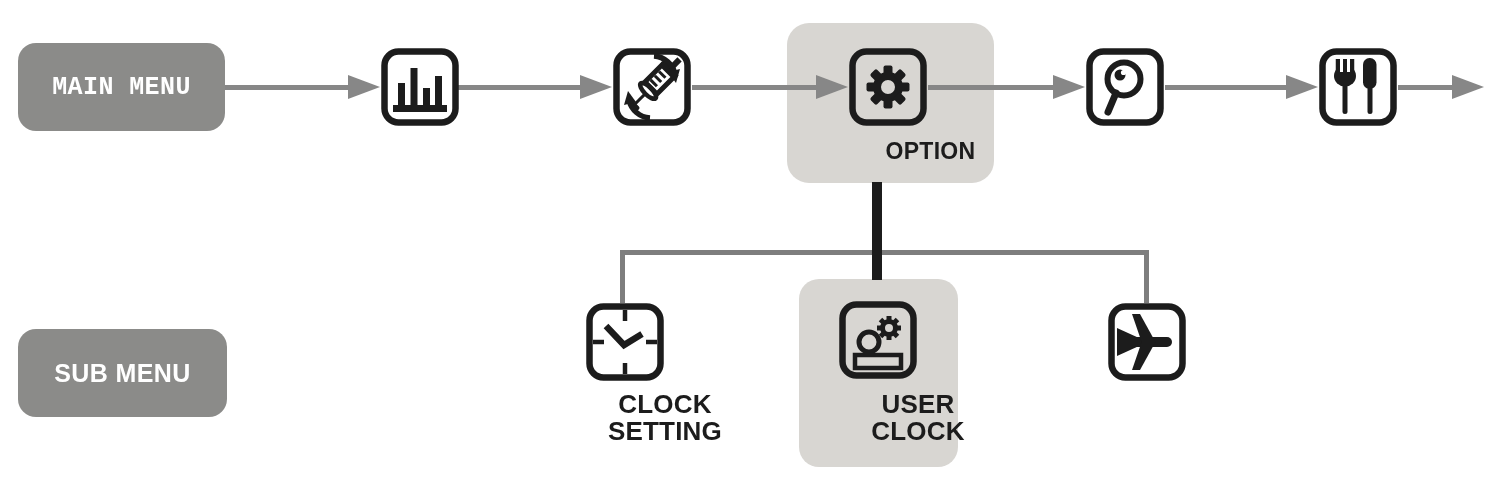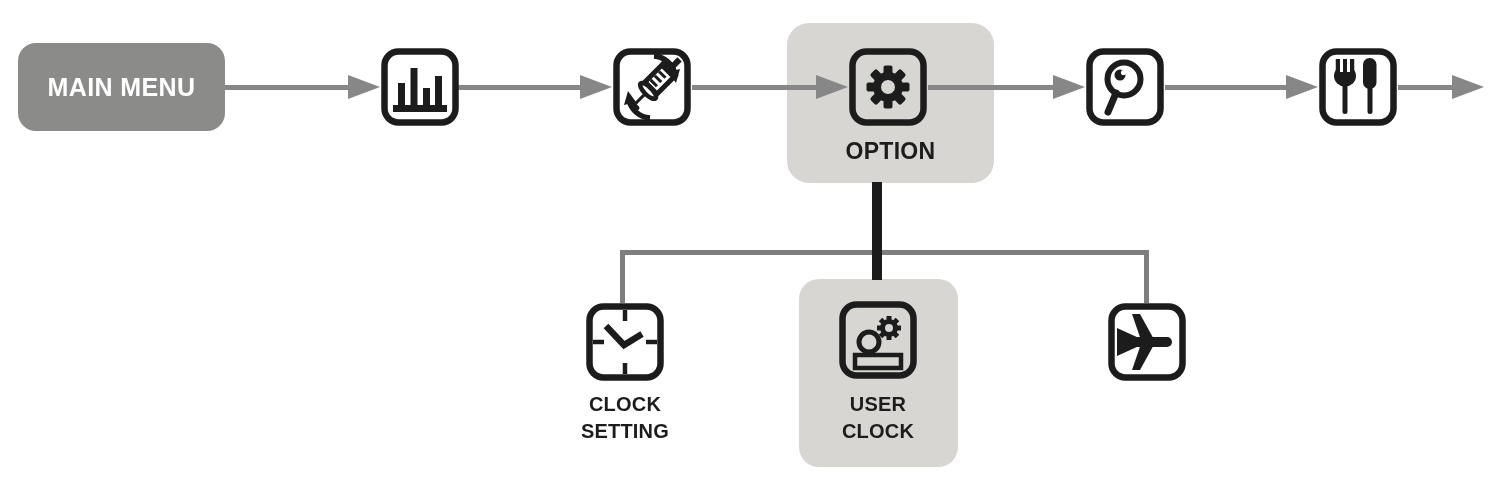--- a/index.html
+++ b/index.html
@@ -4,21 +4,21 @@
 <style>
   html,body{margin:0;padding:0;background:#ffffff;}
   body{width:1496px;height:484px;position:relative;overflow:hidden;
        font-family:"Liberation Sans",sans-serif;}
   .stage{position:absolute;left:0;top:0;width:1496px;height:484px;}
 
   
   .badge{position:absolute;background:#8b8b89;border-radius:18px;color:#ffffff;
          font-weight:700;font-size:25px;letter-spacing:.4px;
          display:flex;align-items:center;justify-content:center;z-index:4;}
-  .badge.main{left:18px;top:43px;width:207px;height:88px;}
+  .badge.main{left:18px;top:43px;width:207px;height:88px;font-family:Liberation Mono, monospace;}
   .badge.sub{left:18px;top:329px;width:209px;height:88px;}
 
   
   .hl{position:absolute;background:#d8d6d2;z-index:1;}
   .hl.option{left:787px;top:23px;width:207px;height:160px;border-radius:22px;}
   .hl.user{left:799px;top:279px;width:159px;height:188px;border-radius:20px;}
 
   
   .tile{position:absolute;width:80px;height:80px;z-index:4;}
   .tile svg{display:block;width:80px;height:80px;}
@@ -29,34 +29,37 @@
   .arrow .head{position:absolute;top:0;width:0;height:0;
                border-top:12px solid transparent;border-bottom:12px solid transparent;
                border-left:32px solid #878787;}
 
   
   .conn{position:absolute;background:#7e7e7e;z-index:2;}
   .conn.black{background:#1c1c1c;z-index:3;}
 
   
   .node-label{position:absolute;color:#1c1c1c;font-weight:700;text-align:center;
-              white-space:pre-line;z-index:4;}
+              white-space:pre-line;z-index:4;margin-left:40px;}
   .node-label.option{left:787px;top:138px;width:207px;font-size:23px;letter-spacing:.3px;}
-  .node-label.subl{font-size:20px;line-height:27px;letter-spacing:.2px;width:220px;}
+  .node-label.subl{font-size:26px;line-height:27px;letter-spacing:.2px;width:220px;}
 </style>
 </head>
 <body>
 
 <div class="stage">
 
   <div class="hl option"></div>
   <div class="hl user"></div>
 
   <div class="badge main">
     <span>MAIN MENU</span>
+  </div>
+  <div class="badge sub">
+    <span>SUB MENU</span>
   </div>
 
   <div class="arrow" style="left:225px;top:75px;width:155px;height:24px">
     <div class="shaft" style="left:0;width:125px"></div>
     <div class="head" style="left:123px"></div>
   </div>
   <div class="arrow" style="left:458px;top:75px;width:154px;height:24px">
     <div class="shaft" style="left:0;width:124px"></div>
     <div class="head" style="left:122px"></div>
   </div>

